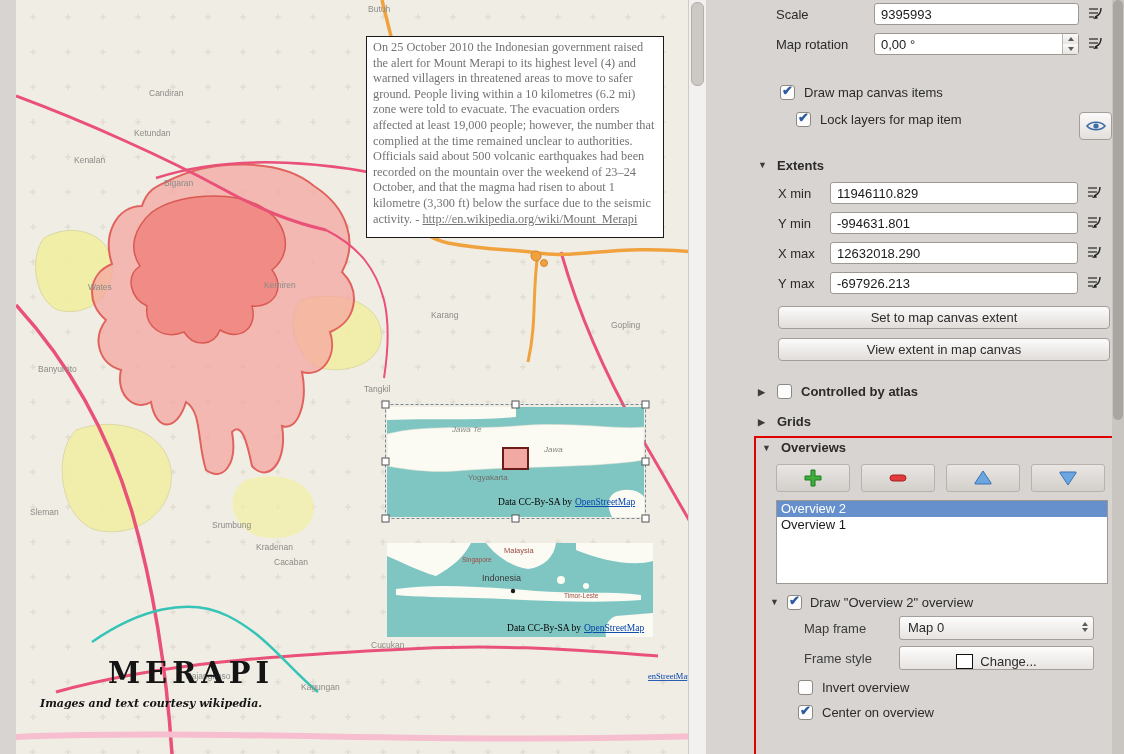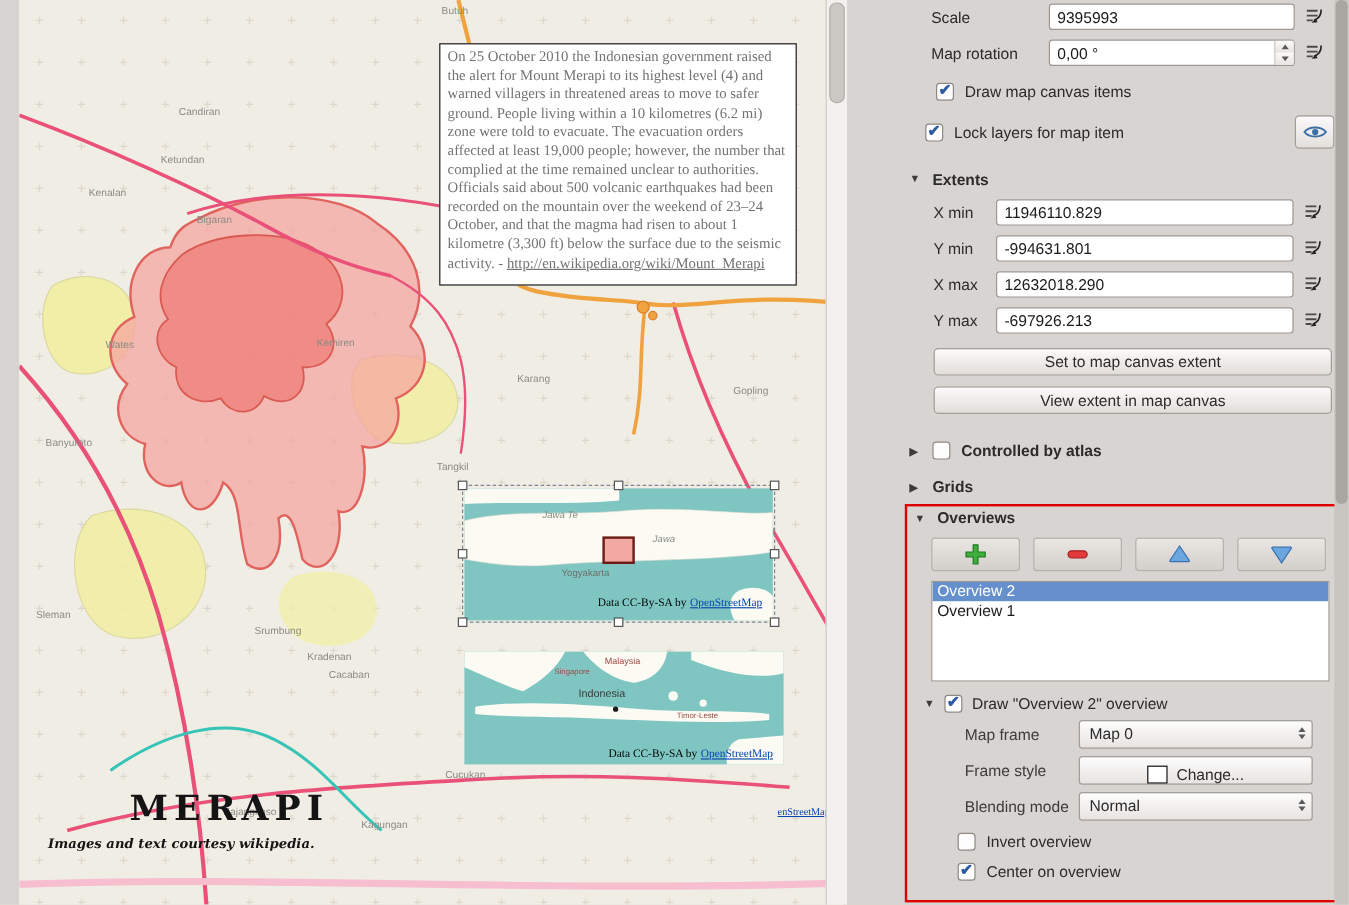--- a/index.html
+++ b/index.html
@@ -32,23 +32,23 @@
     font:13px "Liberation Sans",sans-serif;color:#1a1a1a;width:100%}
   .spinwrap{position:relative;height:22px}
   .spinwrap .tinput{padding-right:20px}
   .spinbtns{position:absolute;right:1px;top:1px;width:16px;height:20px;display:flex;flex-direction:column;border-left:1px solid #b9b5af}
   .spinbtns .cell{flex:1;display:flex;align-items:center;justify-content:center;background:linear-gradient(#fafafa,#e8e4e1)}
   .arr-up{width:0;height:0;border-left:3.5px solid transparent;border-right:3.5px solid transparent;border-bottom:4px solid #5a5a5a}
   .arr-dn{width:0;height:0;border-left:3.5px solid transparent;border-right:3.5px solid transparent;border-top:4px solid #5a5a5a}
   .dd-btn{width:24px;height:22px;display:flex;align-items:center;justify-content:center;background:none;border:none;cursor:pointer}
 
   .chk-row{display:flex;align-items:center;gap:9px;margin-left:22px}
-  .chk-row.first{margin-top:12px;height:16px}
+  .chk-row.first{margin-top:28px;height:16px}
   .lockrow{position:relative;margin-top:12px;height:28px;padding-right:44px}
-  .lockrow .inner{display:flex;align-items:center;gap:9px;height:28px;margin-left:13px}
+  .lockrow .inner{display:flex;gap:9px;height:28px;margin-left:38px}
   .cb{width:15px;height:15px;background:#fdfdfd;border:1px solid #8e8983;border-radius:3px;position:relative;flex:none}
   .cb[data-checked="true"]::after{content:"✔";position:absolute;left:1px;top:-3px;font-size:13px;font-weight:bold;color:#2d5aa0}
   .eye-btn{position:absolute;right:0;top:0;width:33px;height:28px;background:linear-gradient(#fbfafa,#e3dfdb);
     border:1px solid #a49e98;border-radius:4px;display:flex;align-items:center;justify-content:center;cursor:pointer}
 
   .sect{display:flex;align-items:center;gap:9px;font-weight:bold;color:#2b2b2b}
   .sect .tri{font-size:9px;color:#3c3c3c;width:10px;flex:none}
   .sect-extents{margin-top:16px;height:18px}
   .ext-row{display:grid;grid-template-columns:48px 248px 24px;gap:4px;align-items:center;margin:8px 0 0 20px;height:22px}
   .ext-row .elbl{color:#2b2b2b}
@@ -377,30 +377,20 @@
       </div>
 
       <div class="set-row">
         <span class="slbl">Frame style</span>
         <button class="style-btn">
           <span class="swatch"></span>
           <span>Change...</span>
         </button>
       </div>
 
-      <div class="set-row">
-        <span class="slbl">Blending mode</span>
-        <div class="combo">
-          <span>Normal</span>
-          <span class="arrows">
-              <span class="arr-up"></span>
-              <span class="arr-dn"></span>
-            </span>
-        </div>
-      </div>
 
       <div class="ov-chk">
         <span class="cb" data-checked="false"></span>
         <span>Invert overview</span>
       </div>
       <div class="ov-chk">
         <span class="cb" data-checked="true"></span>
         <span>Center on overview</span>
       </div>
     </div>

